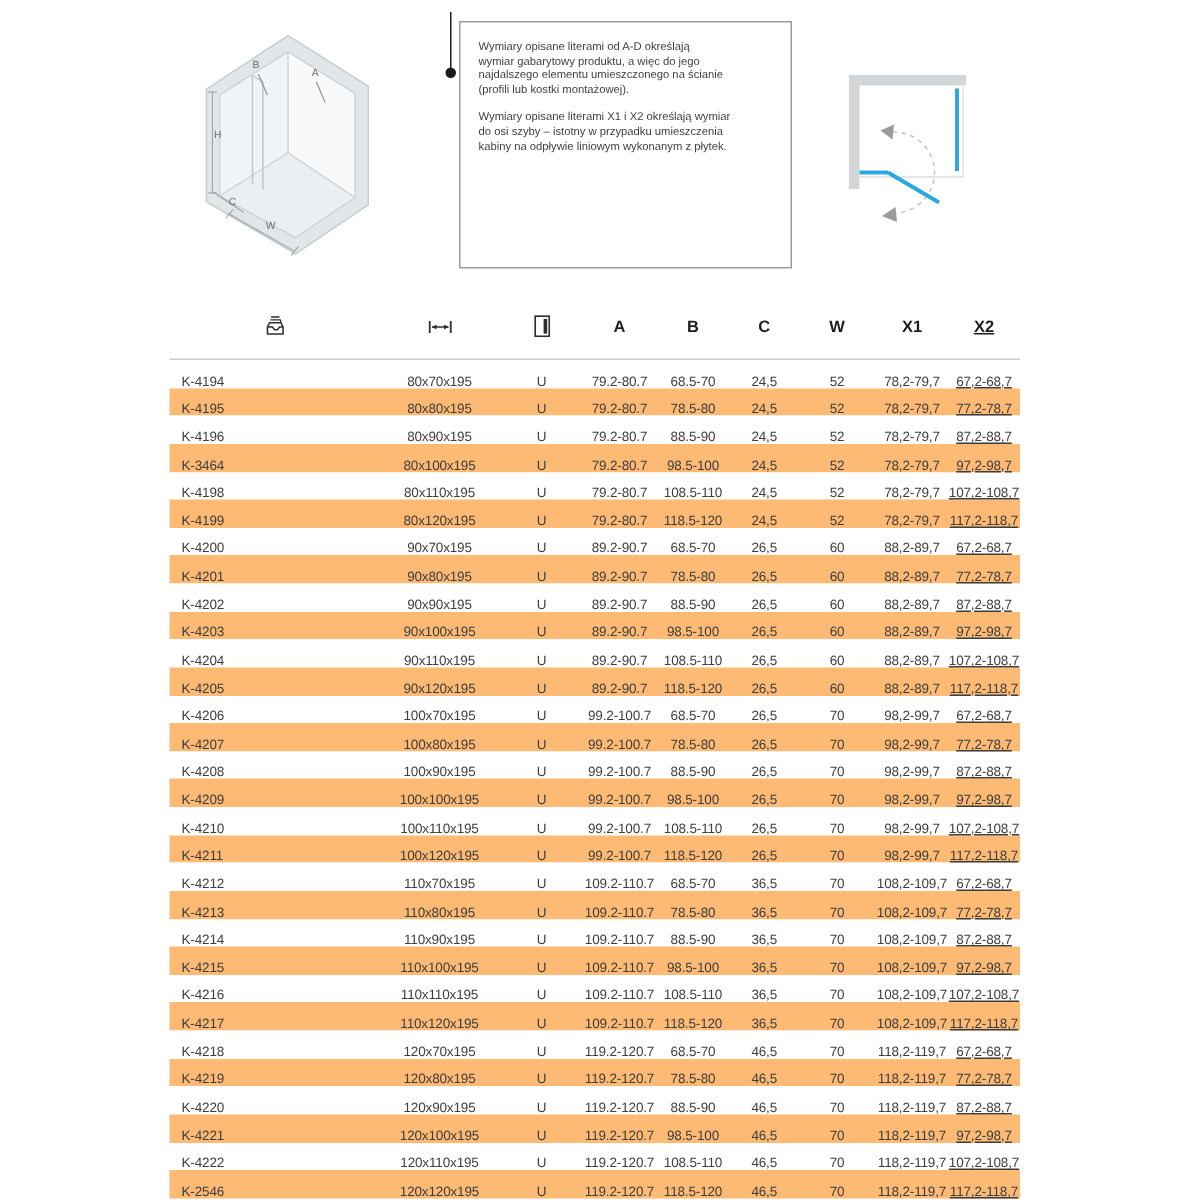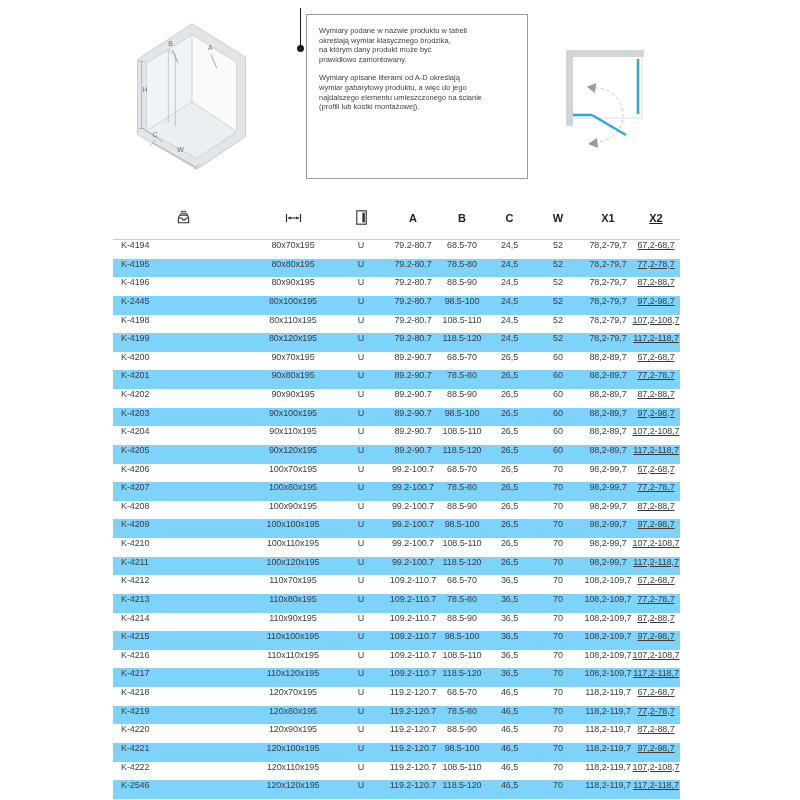--- a/index.html
+++ b/index.html
@@ -23,22 +23,22 @@
   .info-box p:last-child{margin-bottom:0;}
   .plan-wrap{position:absolute;left:562px;top:42px;width:92px;height:112px;}
 
   
   .thead{
     position:absolute;left:113px;top:196px;width:567px;height:43px;
     display:flex;align-items:center;border-bottom:1px solid #cbcbcb;
     box-sizing:content-box;
   }
   .tbody{position:absolute;left:113px;top:240px;width:567px;}
-  .trow{display:flex;align-items:flex-start;height:18.63px;background:#ffffff;}
-  .trow.alt{background:#7dd3fc;}
+  .trow{display:flex;align-items:flex-end;height:18.63px;background:#ffffff;}
+  .trow.alt{background:#fdba74;}
   .tcell,.hcell{
     box-sizing:border-box;display:flex;align-items:center;justify-content:center;
     font-size:9px;white-space:nowrap;color:#3d3d3d;letter-spacing:-0.1px;
   }
   .hcell{font-size:11px;font-weight:700;color:#1d1d1d;letter-spacing:0;}
   .c0{width:140px;justify-content:flex-start;padding-left:8px;}
   .c1{width:80px;}
   .c2{width:56px;}
   .c3{width:48px;}
   .c4{width:50px;}
@@ -87,28 +87,27 @@
     <text x="34" y="91" font-size="7" fill="#6b7074" id="iso-h">H</text>
     <text x="44" y="136" font-size="7" fill="#6b7074" id="iso-c">C</text>
     <text x="69" y="152" font-size="7" fill="#6b7074" id="iso-w">W</text>
   </svg>
 </div>
 
 <div class="marker-line"></div>
 <div class="marker-dot"></div>
 
 <div class="info-box">
-  <p>Wymiary podane w nazwie produktu w tabeli
-określają wymiar klasycznego brodzika,
-na którym dany produkt może być
-prawidłowo zamontowany.</p>
   <p>Wymiary opisane literami od A-D określają
 wymiar gabarytowy produktu, a więc do jego
 najdalszego elementu umieszczonego na ścianie
 (profili lub kostki montażowej).</p>
+  <p>Wymiary opisane literami X1 i X2 określają wymiar
+do osi szyby – istotny w przypadku umieszczenia
+kabiny na odpływie liniowym wykonanym z płytek.</p>
 </div>
 
 <div class="plan-wrap">
   <svg width="92" height="112" viewBox="0 0 92 112">
 
     <rect x="4" y="8" width="78" height="7" fill="#d3d6d8"></rect>
     <rect x="4" y="8" width="7" height="76" fill="#d3d6d8"></rect>
 
     <line x1="11" y1="76" x2="80" y2="76" stroke="#dcdcdc" stroke-width="1"></line>
     <line x1="80" y1="15" x2="80" y2="76" stroke="#e4e4e4" stroke-width="1"></line>
@@ -183,21 +182,21 @@
       <div class="tcell c1">80x90x195</div>
       <div class="tcell c2">U</div>
       <div class="tcell c3">79.2-80.7</div>
       <div class="tcell c4">88.5-90</div>
       <div class="tcell c5">24,5</div>
       <div class="tcell c6">52</div>
       <div class="tcell c7">78,2-79,7</div>
       <div class="tcell c8">87,2-88,7</div>
     </div>
     <div class="trow alt">
-      <div class="tcell c0">K-2445</div>
+      <div class="tcell c0">K-3464</div>
       <div class="tcell c1">80x100x195</div>
       <div class="tcell c2">U</div>
       <div class="tcell c3">79.2-80.7</div>
       <div class="tcell c4">98.5-100</div>
       <div class="tcell c5">24,5</div>
       <div class="tcell c6">52</div>
       <div class="tcell c7">78,2-79,7</div>
       <div class="tcell c8">97,2-98,7</div>
     </div>
     <div class="trow">

